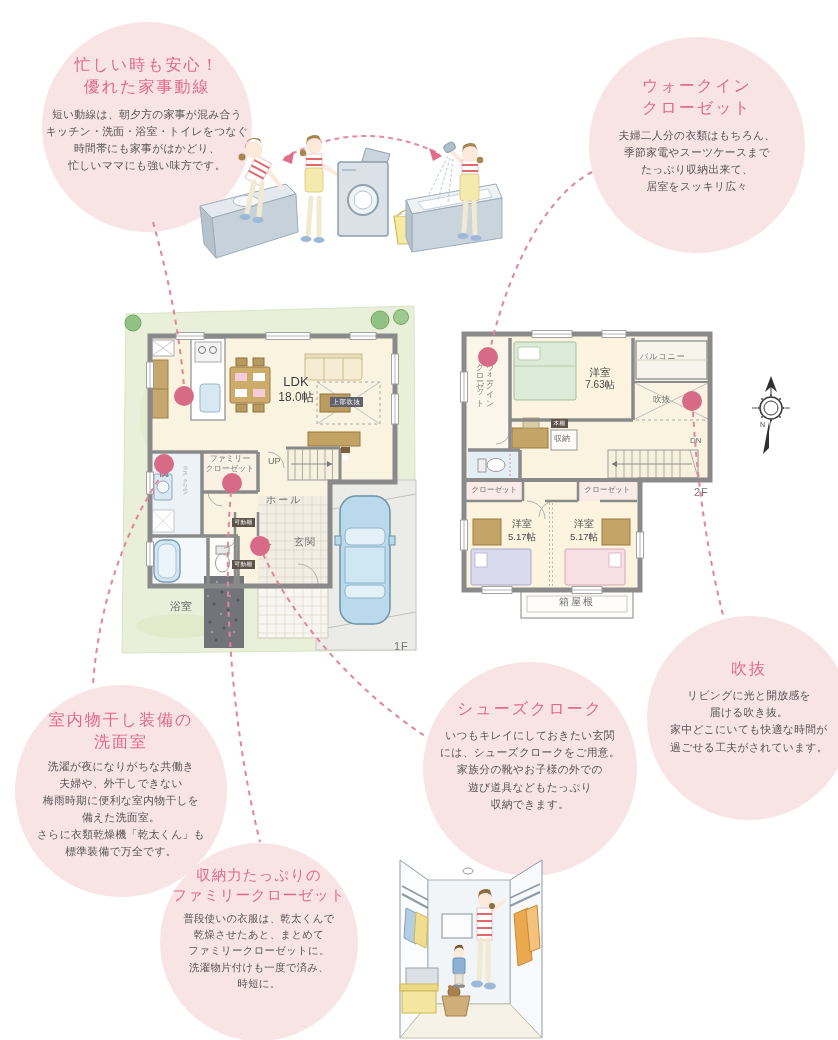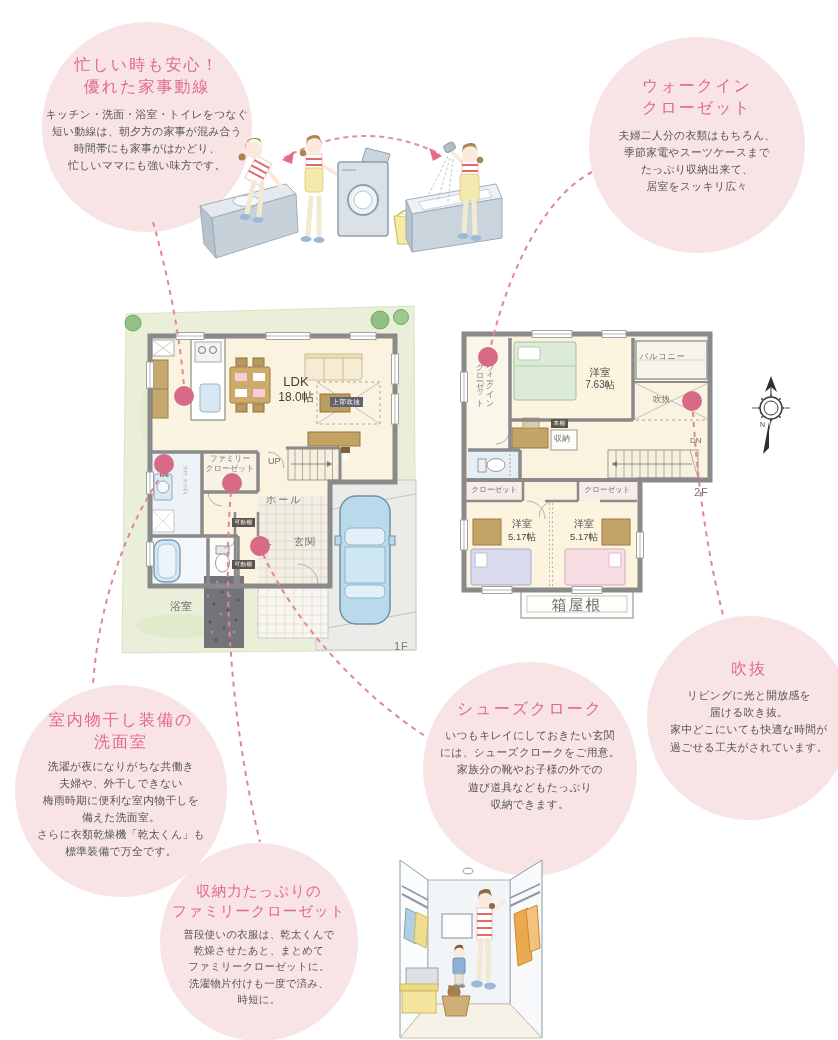--- a/index.html
+++ b/index.html
@@ -7,21 +7,21 @@
           font-family:"Liberation Sans",sans-serif;}
   .abs{position:absolute;}
   
   .bub{position:absolute;border-radius:50%;background:#f8e3e5;text-align:center;box-sizing:border-box;}
   .bt{color:#e0698b;font-weight:normal;font-size:16px;line-height:1.4;letter-spacing:2px;}
   .bb{font-size:10.8px;color:#555;line-height:1.58;margin-top:7px;letter-spacing:0.3px;}
   .b1{left:42px;top:22px;width:210px;height:210px;padding-top:32px;}
   .b2{left:589px;top:37px;width:216px;height:216px;padding-top:38px;}
   .b3{left:15px;top:685px;width:212px;height:212px;padding-top:24px;text-align:center;}
   .b4{left:160px;top:843px;width:198px;height:198px;padding-top:22px;}
-  .b4 .bt{font-size:14.5px;letter-spacing:1px;margin-top:16px;}
+  .b4 .bt{font-size:14.5px;letter-spacing:1px;}
   .b5{left:423px;top:662px;width:214px;height:214px;padding-top:36px;}
   .b6{left:647px;top:616px;width:204px;height:204px;padding-top:42px;}
   
   .lbl{position:absolute;color:#6b6b6b;white-space:nowrap;line-height:1.25;}
   .v{writing-mode:vertical-rl;text-orientation:upright;}
   .chip{position:absolute;background:#5d5349;color:#fff;line-height:1;padding:1.5px 2.5px;
         letter-spacing:0.5px;white-space:nowrap;}
   .center{text-align:center;}
   .tag{position:absolute;color:#777;font-size:11px;letter-spacing:1px;}
   svg{display:block;}
@@ -30,22 +30,22 @@
 <body>
 
 <div class="canvas">
 
   <div class="bub b1">
     <div class="bt">
       <div>忙しい時も安心！</div>
       <div>優れた家事動線</div>
     </div>
     <div class="bb">
+      <div>短い動線は、朝夕方の家事が混み合う</div>
       <div>キッチン・洗面・浴室・トイレをつなぐ</div>
-      <div>短い動線は、朝夕方の家事が混み合う</div>
       <div>時間帯にも家事がはかどり、</div>
       <div>忙しいママにも強い味方です。</div>
     </div>
   </div>
 
   <div class="bub b2">
     <div class="bt">
       <div>ウォークイン</div>
       <div>クローゼット</div>
     </div>
@@ -475,21 +475,21 @@
     <div class="lbl center" style="left:15px;top:163px;width:55px;font-size:7.5px;">クローゼット</div>
     <div class="lbl center" style="left:127px;top:163px;width:57px;font-size:7.5px;">クローゼット</div>
     <div class="lbl center" style="left:44px;top:196px;width:52px;color:#4a4a4a;">
       <div style="font-size:10px;">洋室</div>
       <div style="font-size:9.5px;">5.17帖</div>
     </div>
     <div class="lbl center" style="left:106px;top:196px;width:52px;color:#4a4a4a;">
       <div style="font-size:10px;">洋室</div>
       <div style="font-size:9.5px;">5.17帖</div>
     </div>
-    <div class="lbl center" style="left:97px;top:274px;width:56px;font-size:15px;letter-spacing:2px;">箱屋根</div>
+    <div class="lbl center" style="left:97px;top:274px;width:56px;font-size:10px;letter-spacing:2px;">箱屋根</div>
     <div class="tag" style="left:242px;top:164px;">2F</div>
   </div>
 
   <div class="abs" style="left:738px;top:366px;width:66px;height:92px;">
     <svg width="66" height="92" viewBox="0 0 66 92">
       <g>
         <circle cx="33" cy="42" r="11" fill="none" stroke="#3a3a3a" stroke-width="1.5"></circle>
         <circle cx="33" cy="42" r="7" fill="#fff" stroke="#3a3a3a"></circle>
         <g fill="#3a3a3a">
           <circle cx="33" cy="29.5" r="1"></circle>

